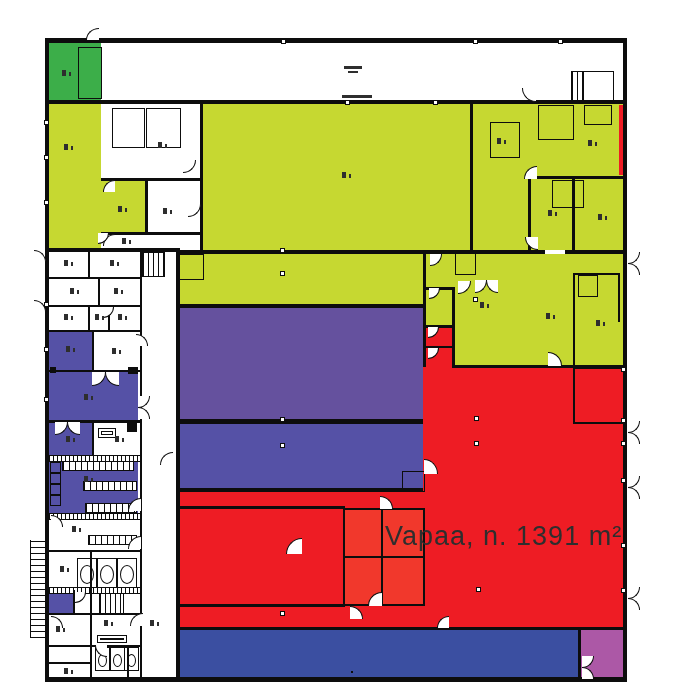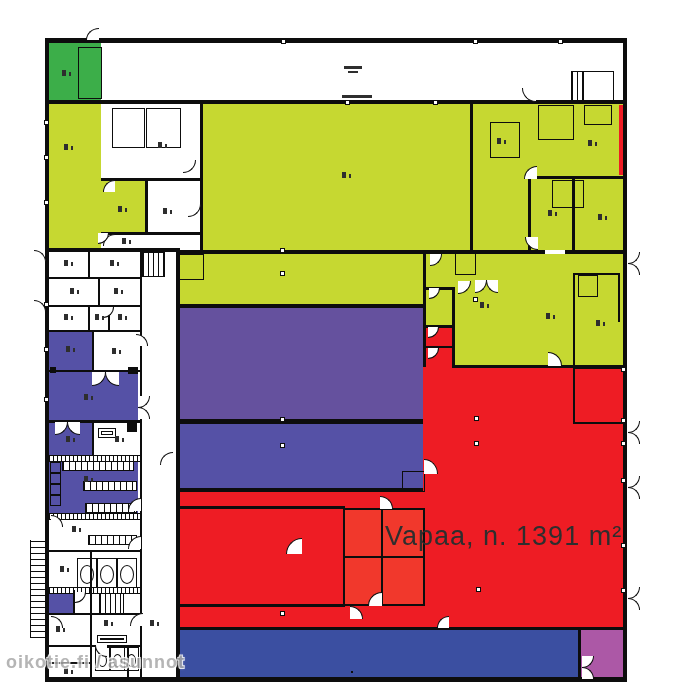--- a/index.html
+++ b/index.html
@@ -273,14 +273,13 @@
   <div class="lb" style="left:115px;top:436px;"></div>
   <div class="lb" style="left:84px;top:476px;"></div>
   <div class="lb" style="left:72px;top:526px;"></div>
   <div class="lb" style="left:60px;top:566px;"></div>
   <div class="lb" style="left:56px;top:626px;"></div>
   <div class="lb" style="left:104px;top:620px;"></div>
   <div class="lb" style="left:64px;top:668px;"></div>
   <div class="lb" style="left:150px;top:620px;"></div>
 
   <div id="vacant-label">Vapaa, n. 1391 m²</div>
-  <div id="watermark">oikotie.fi / asunnot</div>
 </div>
 
 </body></html>

